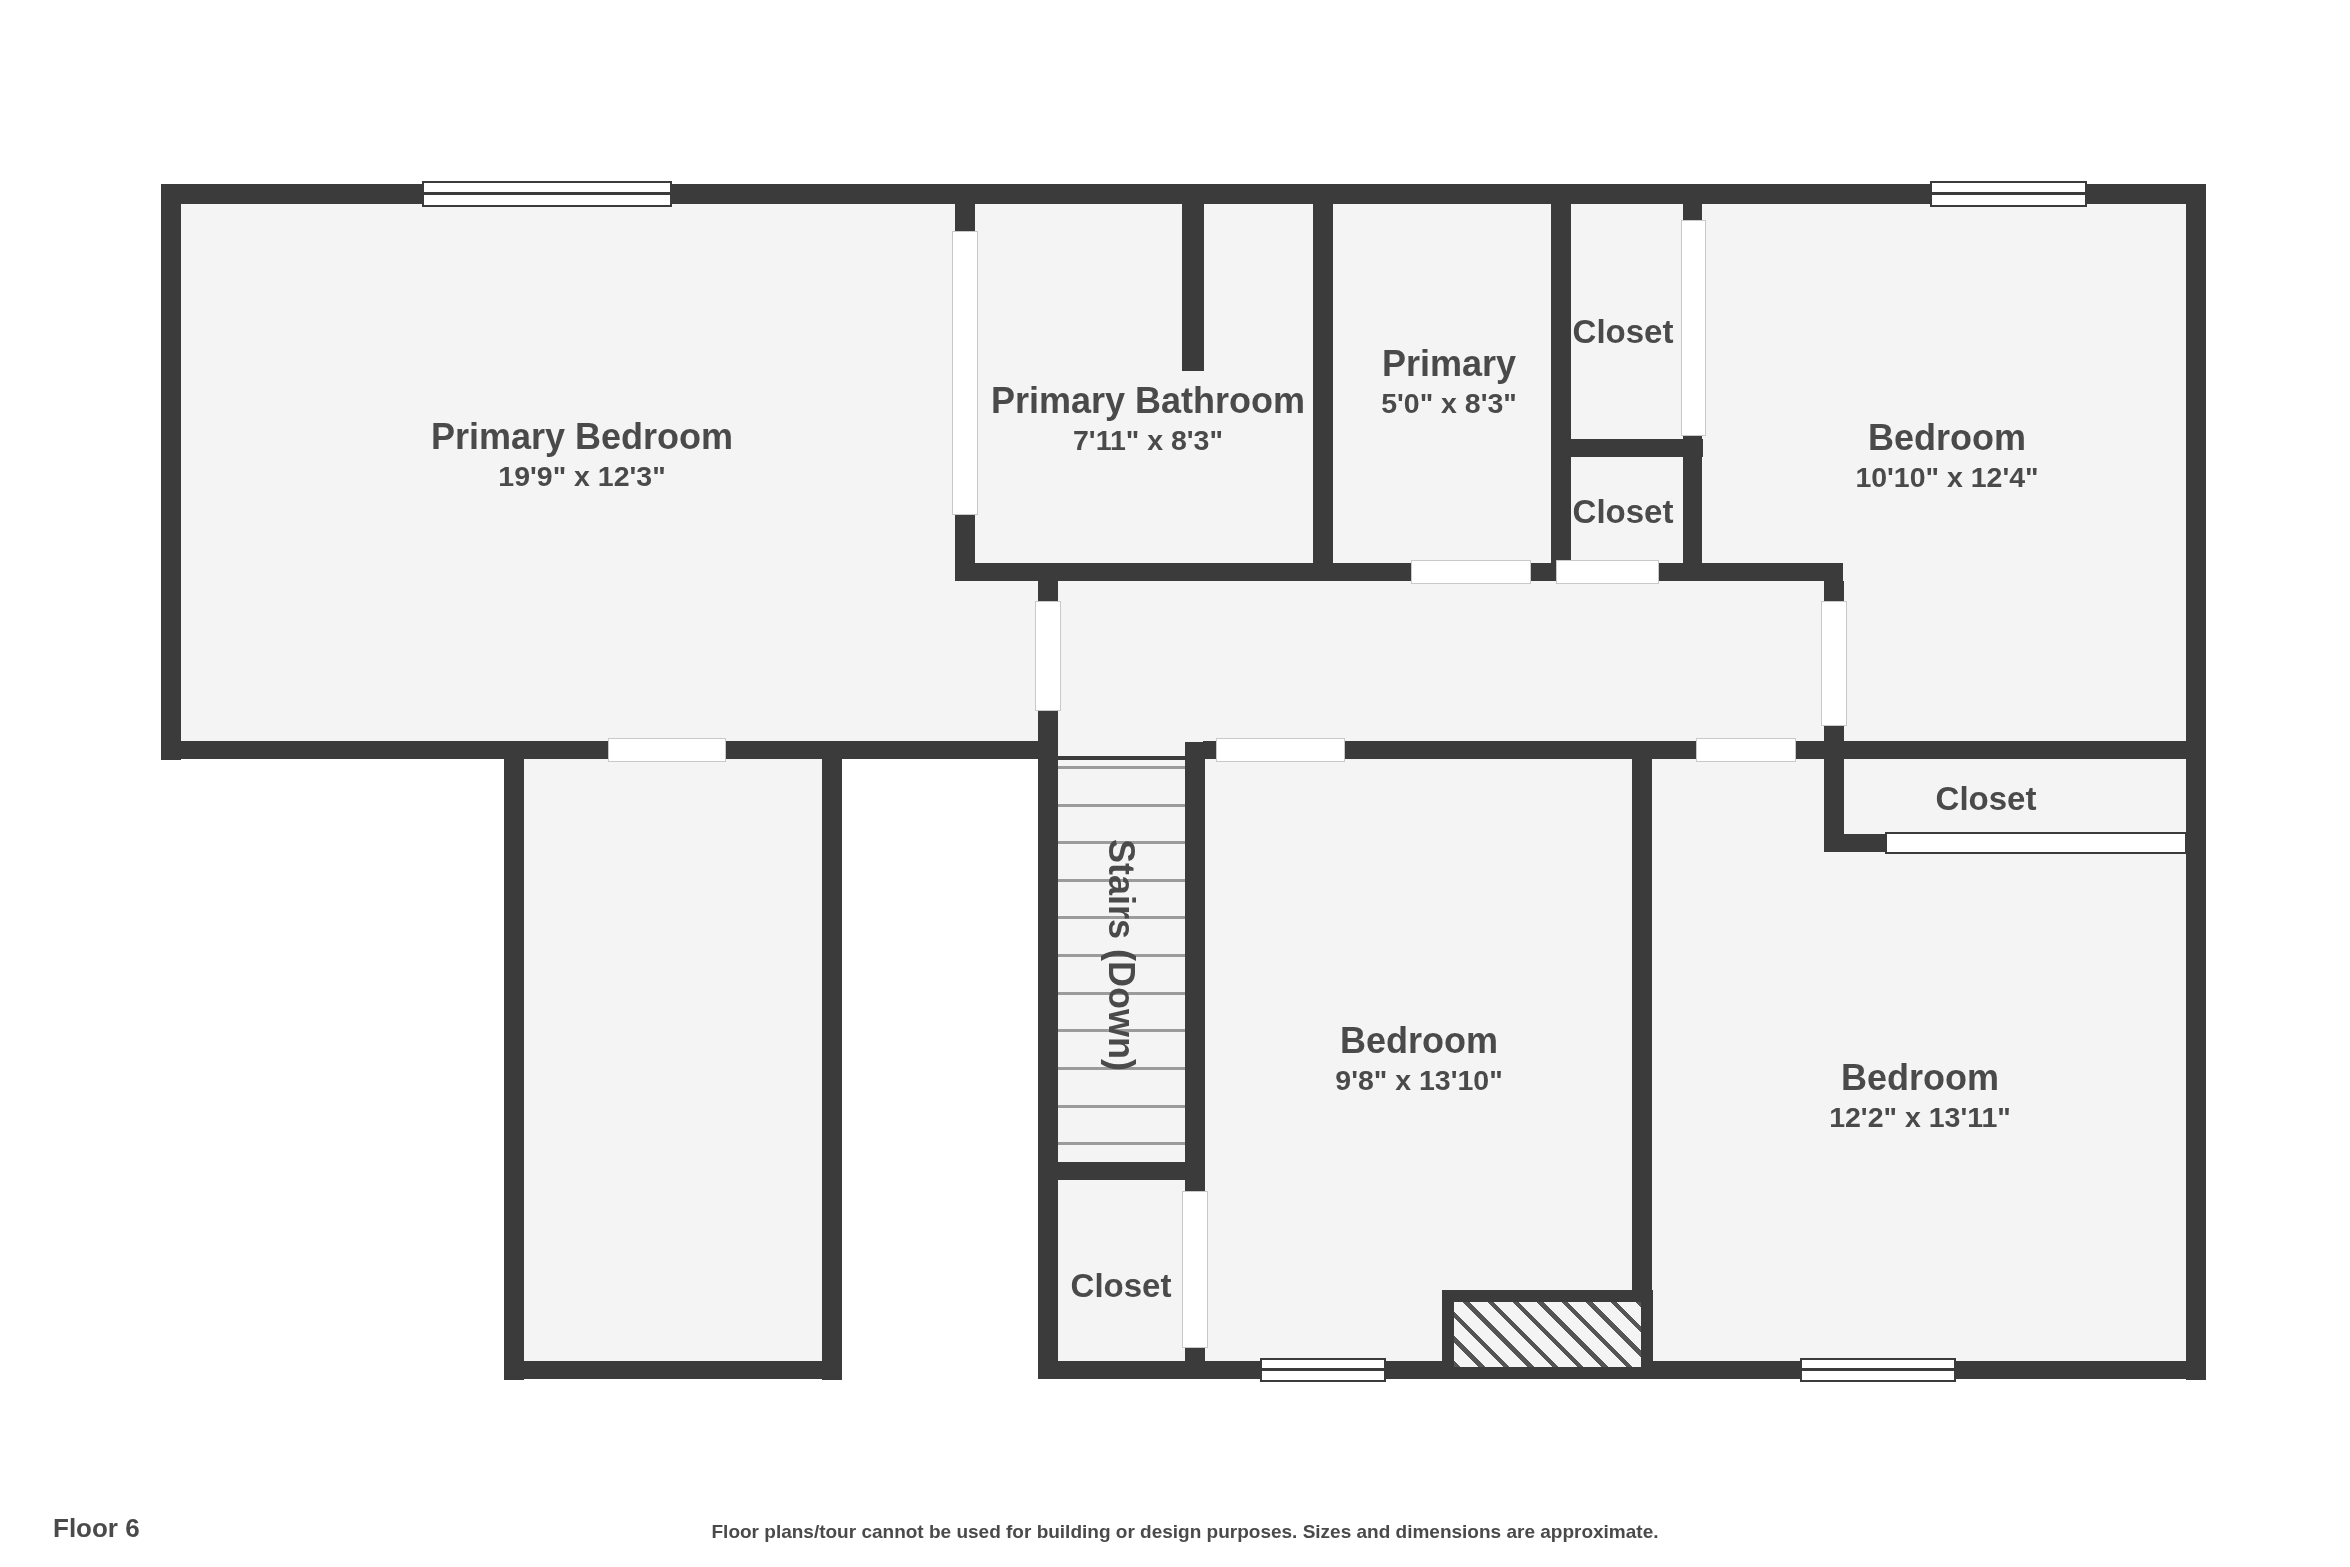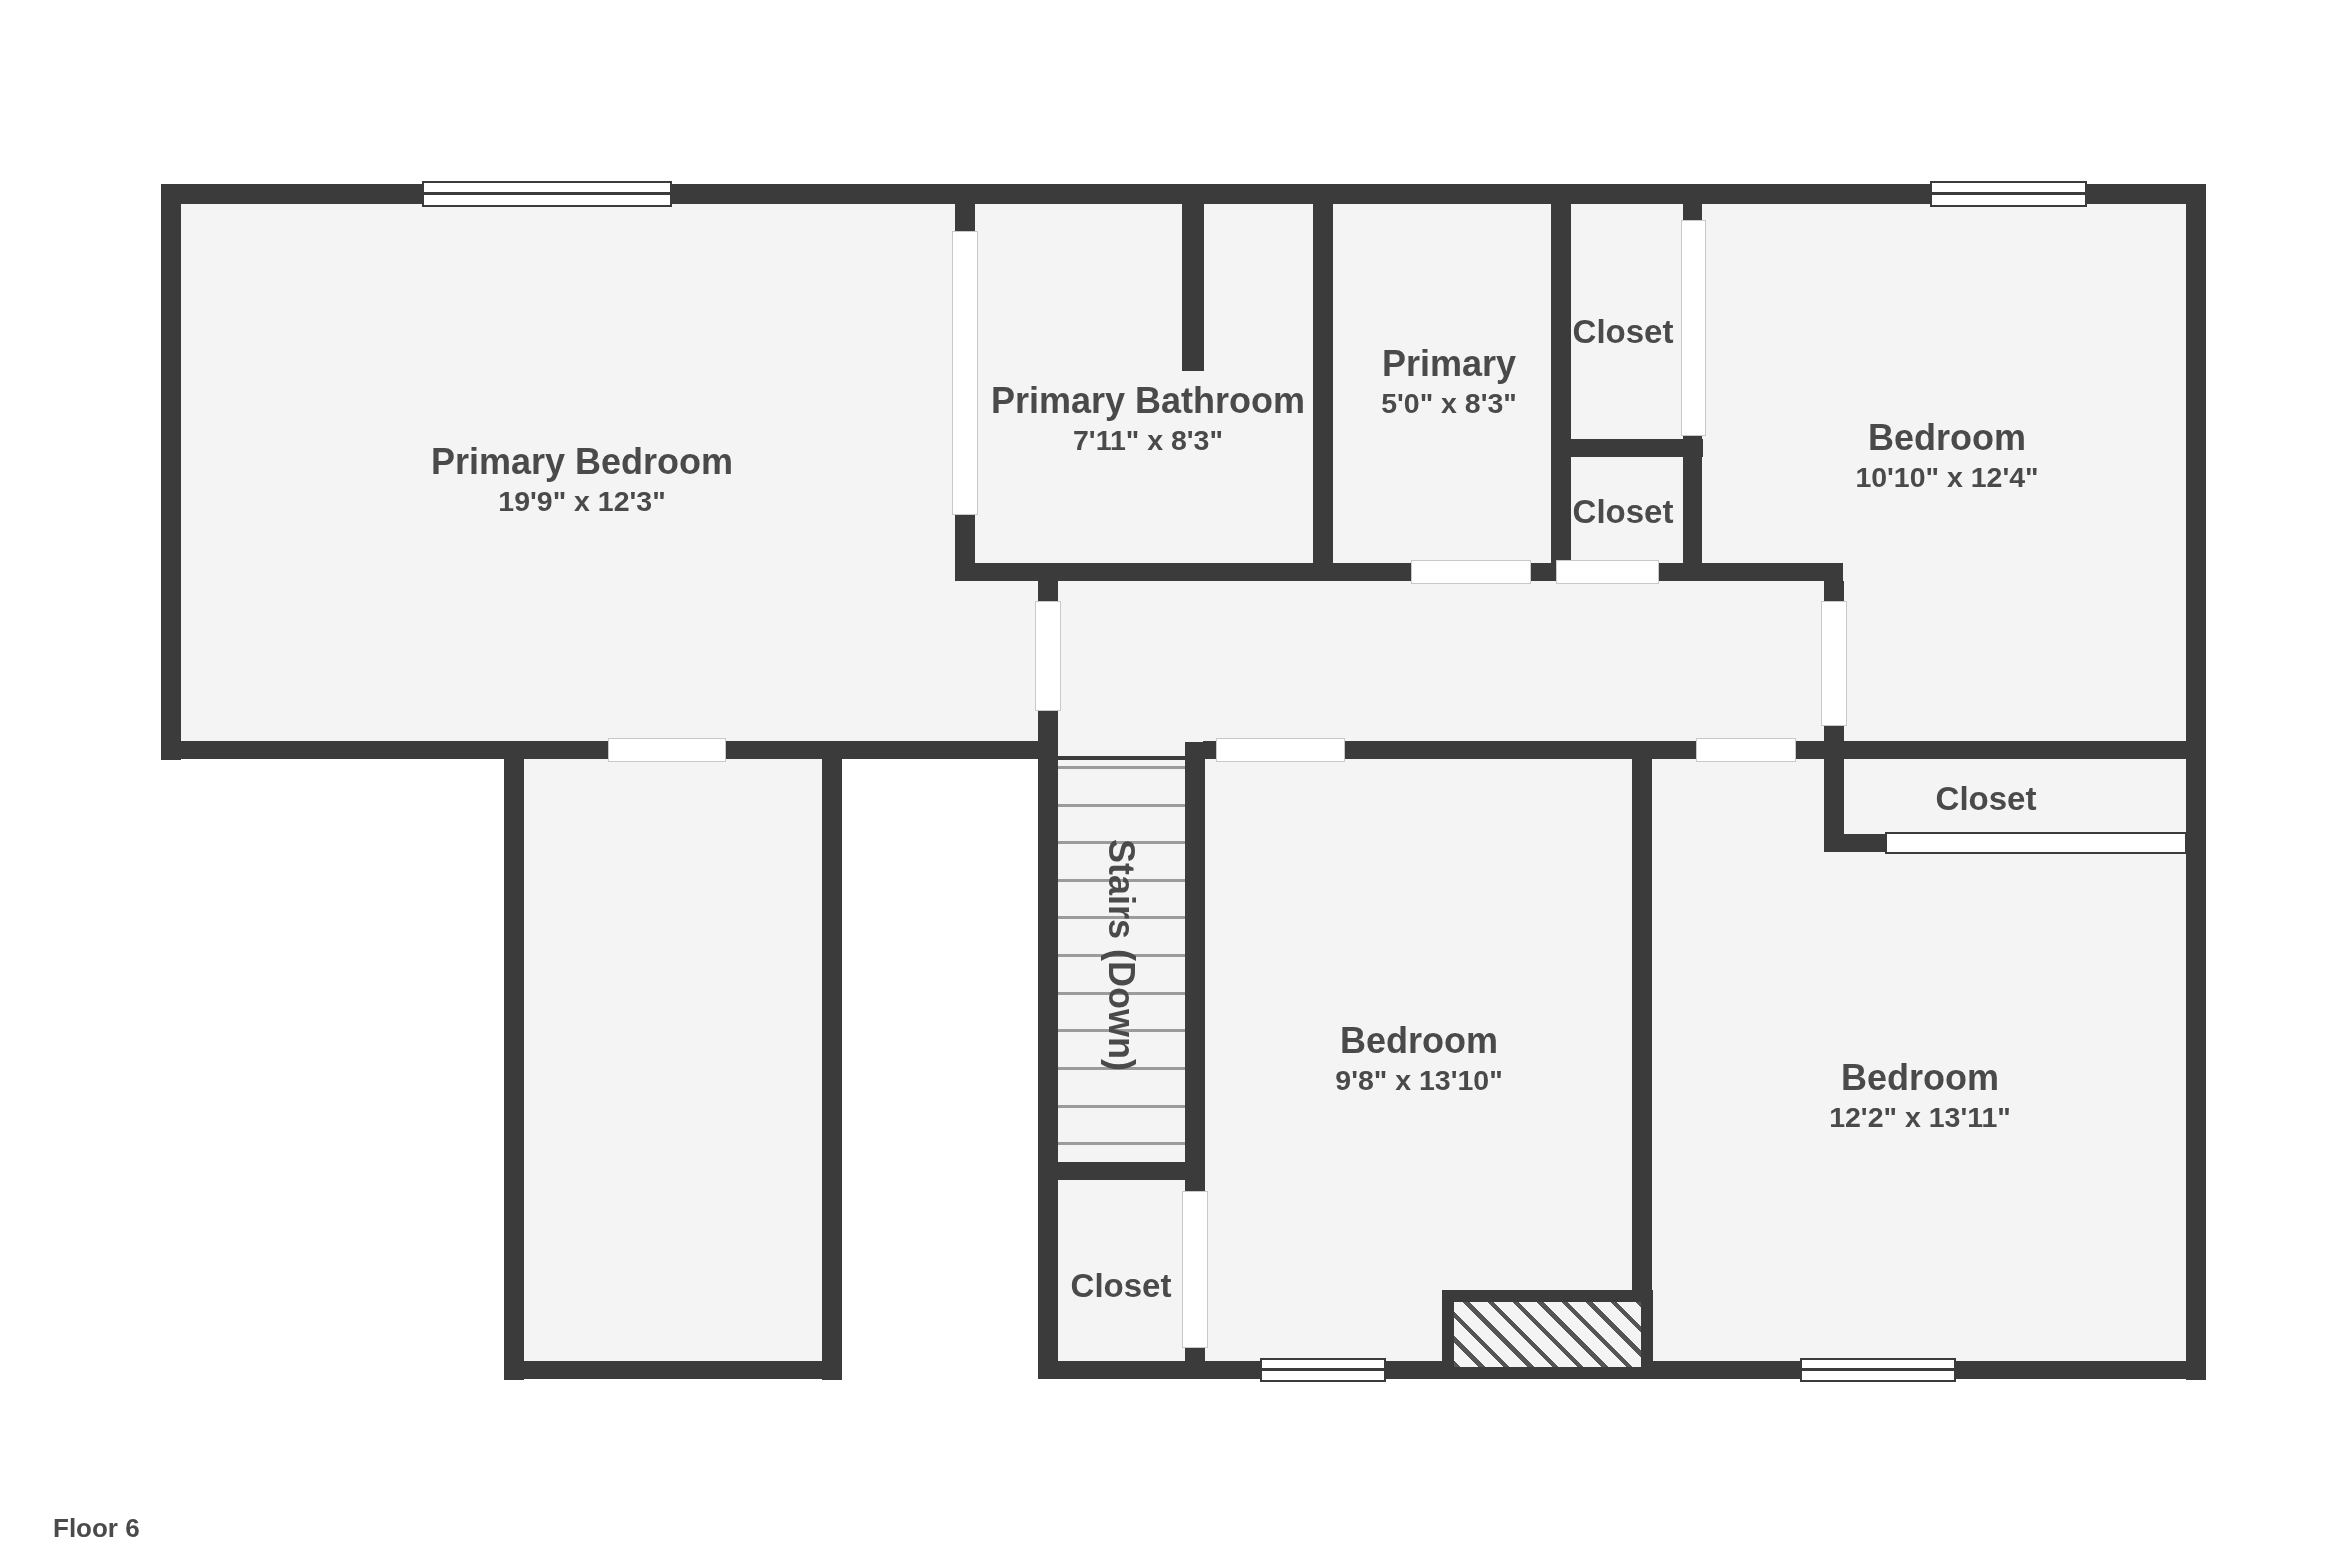--- a/index.html
+++ b/index.html
@@ -146,21 +146,21 @@
   <div class="tread" style="left:1058px;top:916px;width:127px;"></div>
   <div class="tread" style="left:1058px;top:954px;width:127px;"></div>
   <div class="tread" style="left:1058px;top:992px;width:127px;"></div>
   <div class="tread" style="left:1058px;top:1029px;width:127px;"></div>
   <div class="tread" style="left:1058px;top:1067px;width:127px;"></div>
   <div class="tread" style="left:1058px;top:1105px;width:127px;"></div>
   <div class="tread" style="left:1058px;top:1142px;width:127px;"></div>
 
   <div class="hatch" style="left:1442px;top:1290px;width:211px;height:89px;"></div>
 
-  <div class="room-label" style="left:582px;top:479px;">
+  <div class="room-label" style="left:582px;top:454px;">
     <div class="room-name">Primary Bedroom</div>
     <div class="room-dims">19'9" x 12'3"</div>
   </div>
   <div class="room-label" style="left:1148px;top:418px;">
     <div class="room-name">Primary Bathroom</div>
     <div class="room-dims">7'11" x 8'3"</div>
   </div>
   <div class="room-label" style="left:1449px;top:381px;">
     <div class="room-name">Primary</div>
     <div class="room-dims">5'0" x 8'3"</div>
@@ -185,15 +185,16 @@
   </div>
   <div class="room-label closet" style="left:1121px;top:1286px;">
     <div class="room-name">Closet</div>
   </div>
   <div class="room-label" style="left:1920px;top:1095px;">
     <div class="room-name">Bedroom</div>
     <div class="room-dims">12'2" x 13'11"</div>
   </div>
 
   <div class="floor-tag">Floor 6</div>
+  <div class="disclaimer">Floor plans/tour cannot be used for building or design purposes. Sizes and dimensions are approximate.</div>
 
 </div>
 
 
 </body></html>

